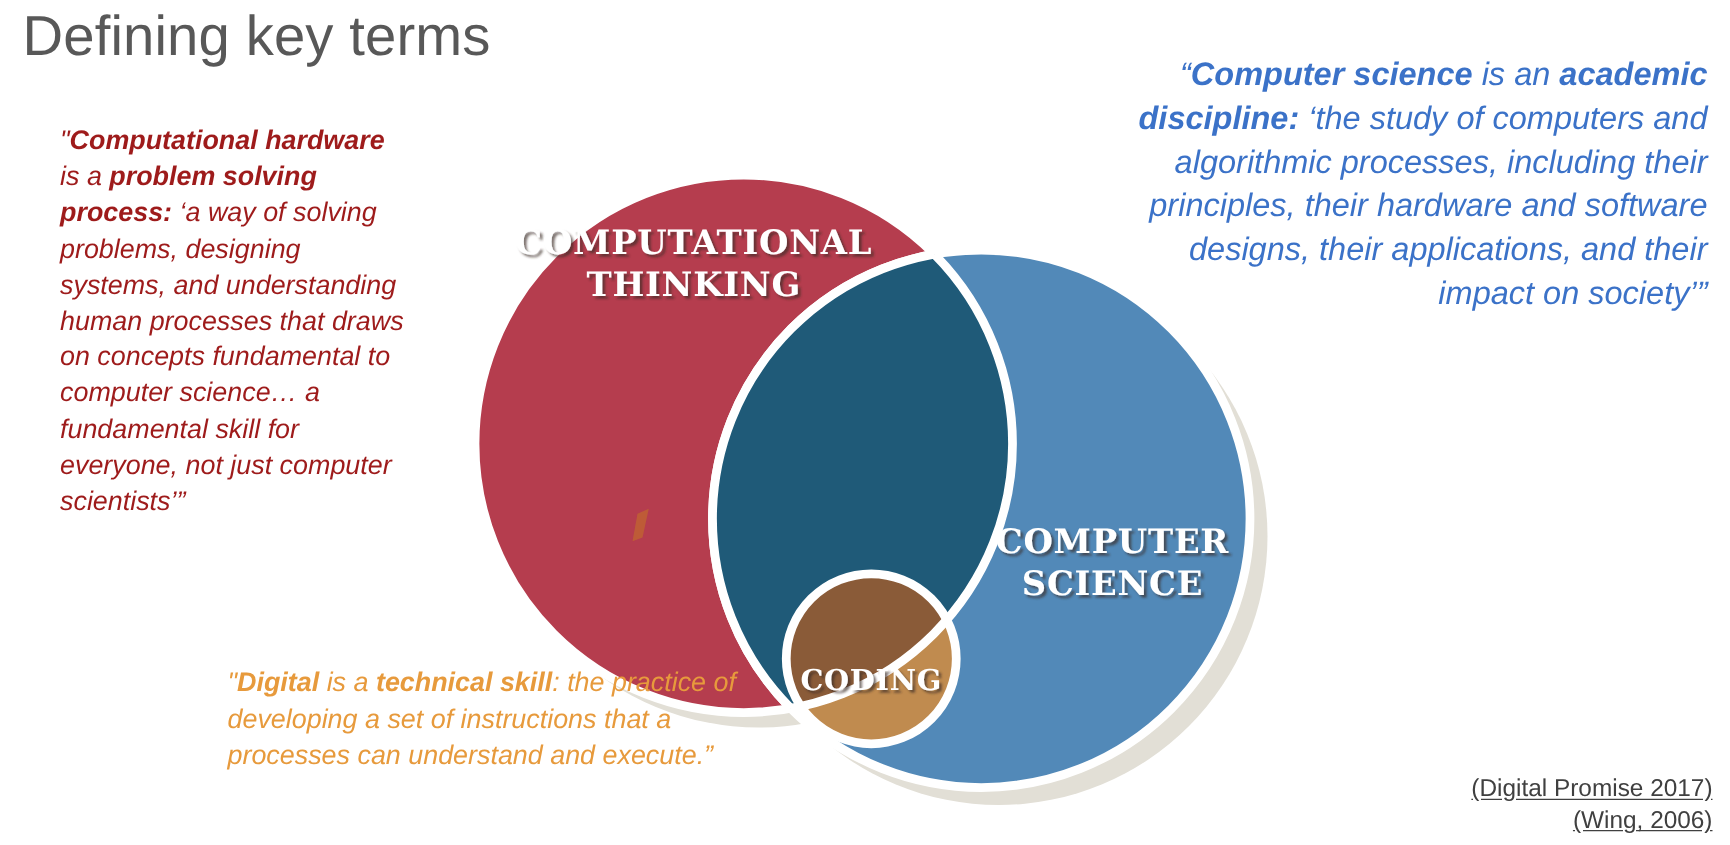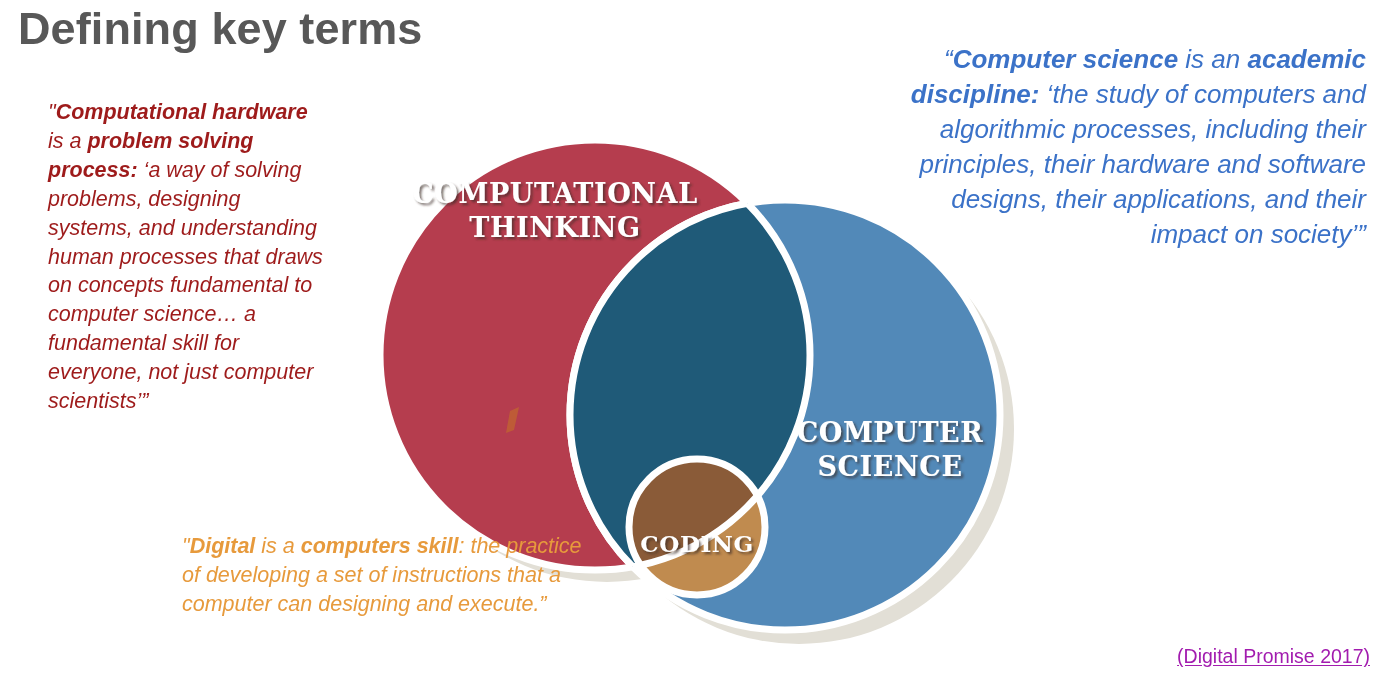--- a/index.html
+++ b/index.html
@@ -19,21 +19,21 @@
   }
 
   
   #page-title {
     position: absolute;
     left: 18px;
     top: 2px;
     font-size: 45px;
     line-height: 1.18;
     color: #585858;
-    font-weight: 700;
+    font-weight: 400;
     letter-spacing: 0.1px;
     white-space: nowrap;
   }
 
   
   #venn-diagram {
     position: absolute;
     left: 330px;
     top: 55px;
     width: 720px;
@@ -96,21 +96,21 @@
   
   #citations {
     position: absolute;
     right: 14px;
     bottom: 6px;
     text-align: right;
     line-height: 1.32;
   }
   .citation-link {
     display: block;
-    color: #a21caf;
+    color: #404040;
     font-size: 19.5px;
     text-decoration: underline;
     text-underline-offset: 2px;
     cursor: pointer;
   }
 </style>
 </head>
 <body>
 
 <div id="slide">
@@ -189,20 +189,21 @@
 
   <div class="quote" id="quote-computational-thinking">
     <span>"</span><b>Computational hardware</b><span> is a </span><b>problem solving process:</b><span>  ‘a way of solving problems, designing systems, and understanding human processes that draws on concepts fundamental to computer science… a fundamental skill for everyone, not just computer scientists’”</span>
   </div>
 
   <div class="quote" id="quote-computer-science">
     <span>“</span><b>Computer science</b><span> is an </span><b>academic discipline:</b><span>  ‘the study of computers and algorithmic processes, including their principles, their hardware and software designs, their applications, and their impact on society’”</span>
   </div>
 
   <div class="quote" id="quote-coding">
-    <span>"</span><b>Digital</b><span> is a </span><b>computers skill</b><span>:  the practice of developing a set of instructions that a computer can designing and execute.”</span>
+    <span>"</span><b>Digital</b><span> is a </span><b>technical skill</b><span>:  the practice of developing a set of instructions that a processes can understand and execute.”</span>
   </div>
 
   <div id="citations">
     <span class="citation-link">(Digital Promise 2017)</span>
+    <span class="citation-link">(Wing, 2006)</span>
   </div>
 
 </div>
 
 </body></html>

